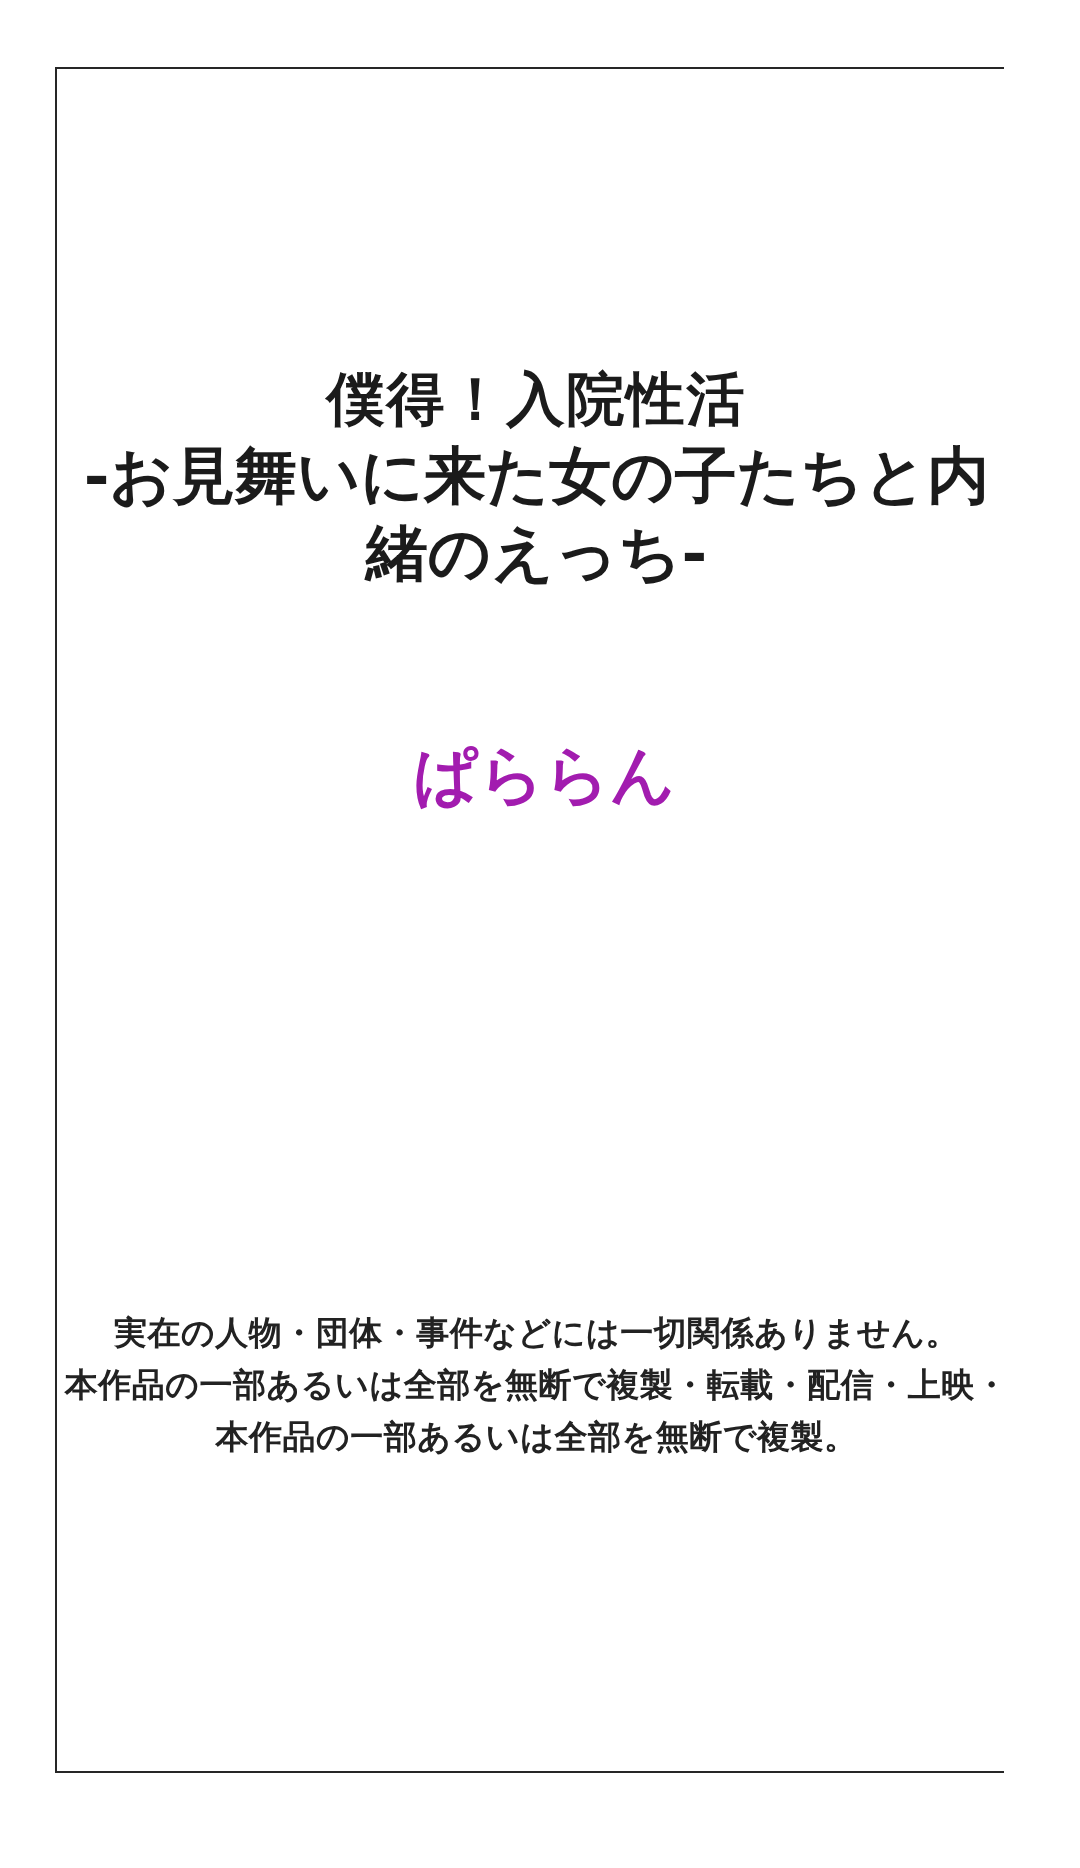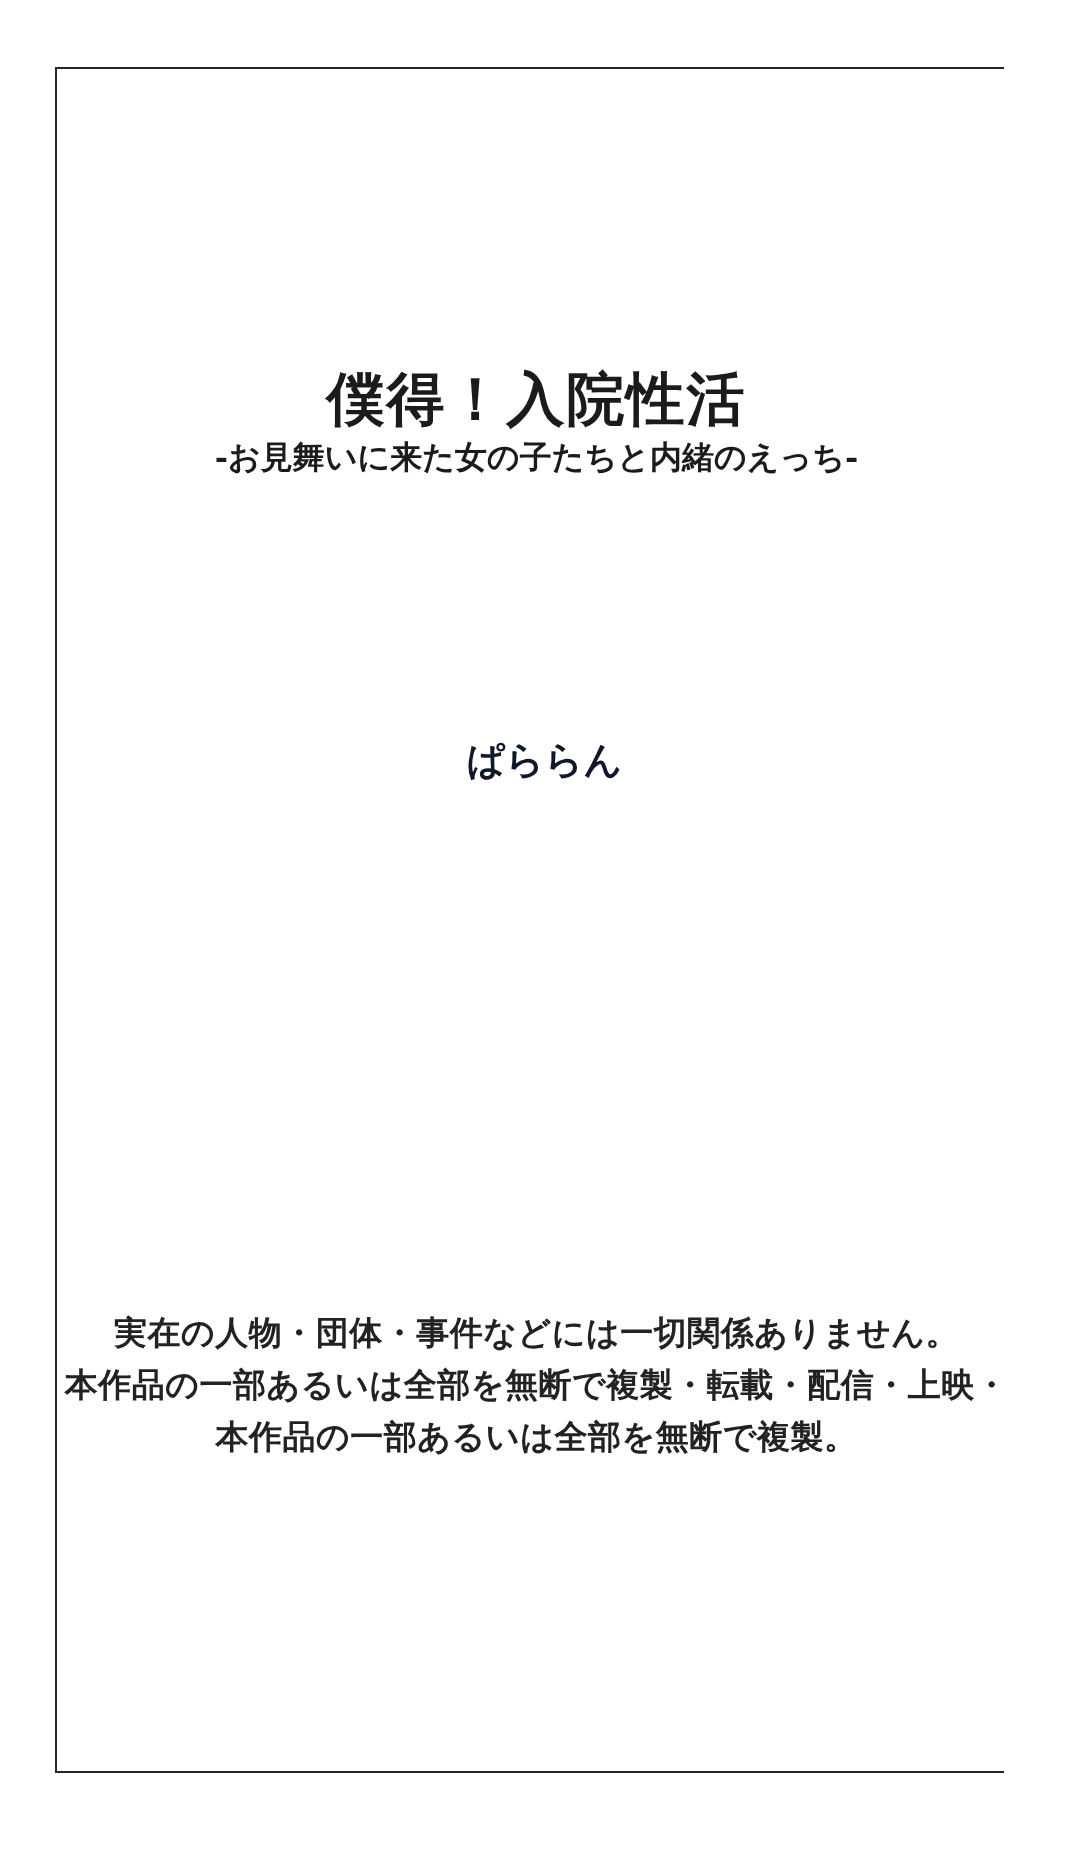--- a/index.html
+++ b/index.html
@@ -34,35 +34,35 @@
     font-weight: bold;
   }
   .work-title {
     margin: 0;
     font-size: 58px;
     line-height: 1.2;
     letter-spacing: 2px;
   }
   .work-subtitle {
     margin: 2px 0 0 0;
-    font-size: 32px;
+    font-size: 62px;
     line-height: 1.25;
     letter-spacing: 0px;
     font-weight: bold;
   }
   .author {
     position: absolute;
     top: 668px;
     left: 0;
     right: 0;
     text-align: center;
-    color: #0f172a;
+    color: #a21caf;
     font-family: "DejaVu Serif", "Liberation Serif", serif;
     font-weight: bold;
-    font-size: 38px;
+    font-size: 64px;
     line-height: 1.2;
     margin-left: 16px;
   }
   .disclaimer {
     position: absolute;
     top: 1238px;
     left: 0;
     right: 0;
     text-align: center;
     color: #222222;

